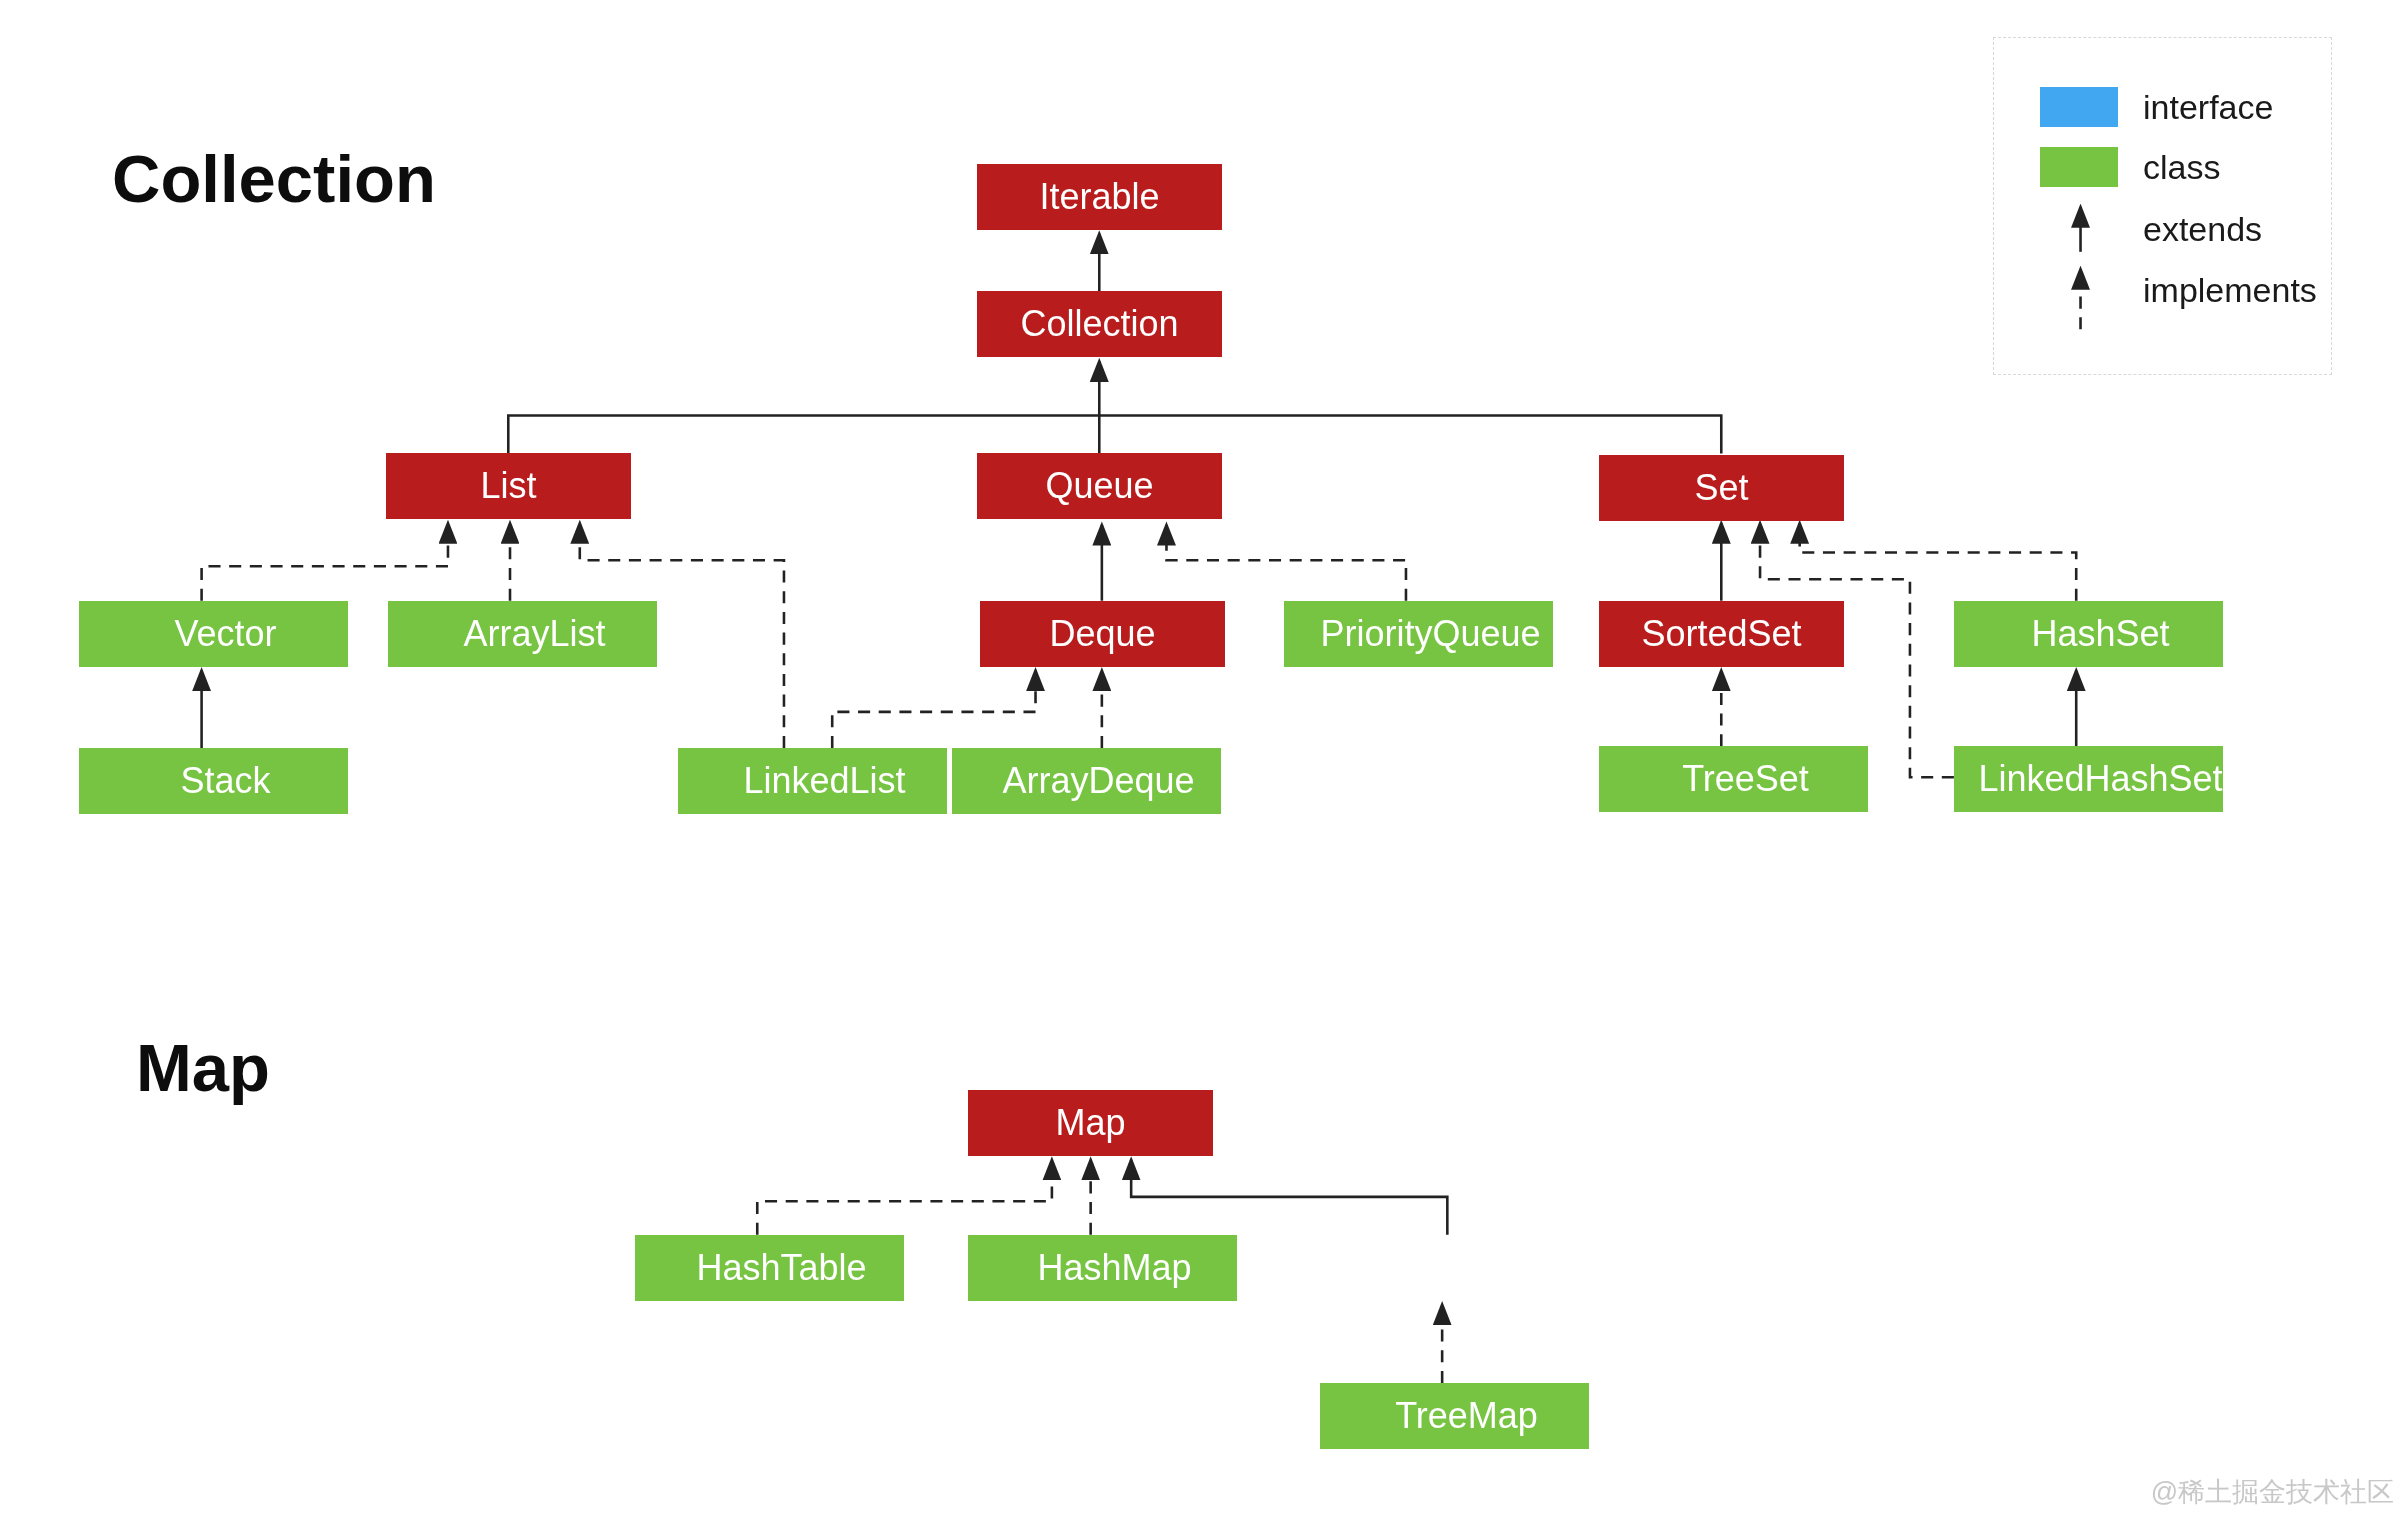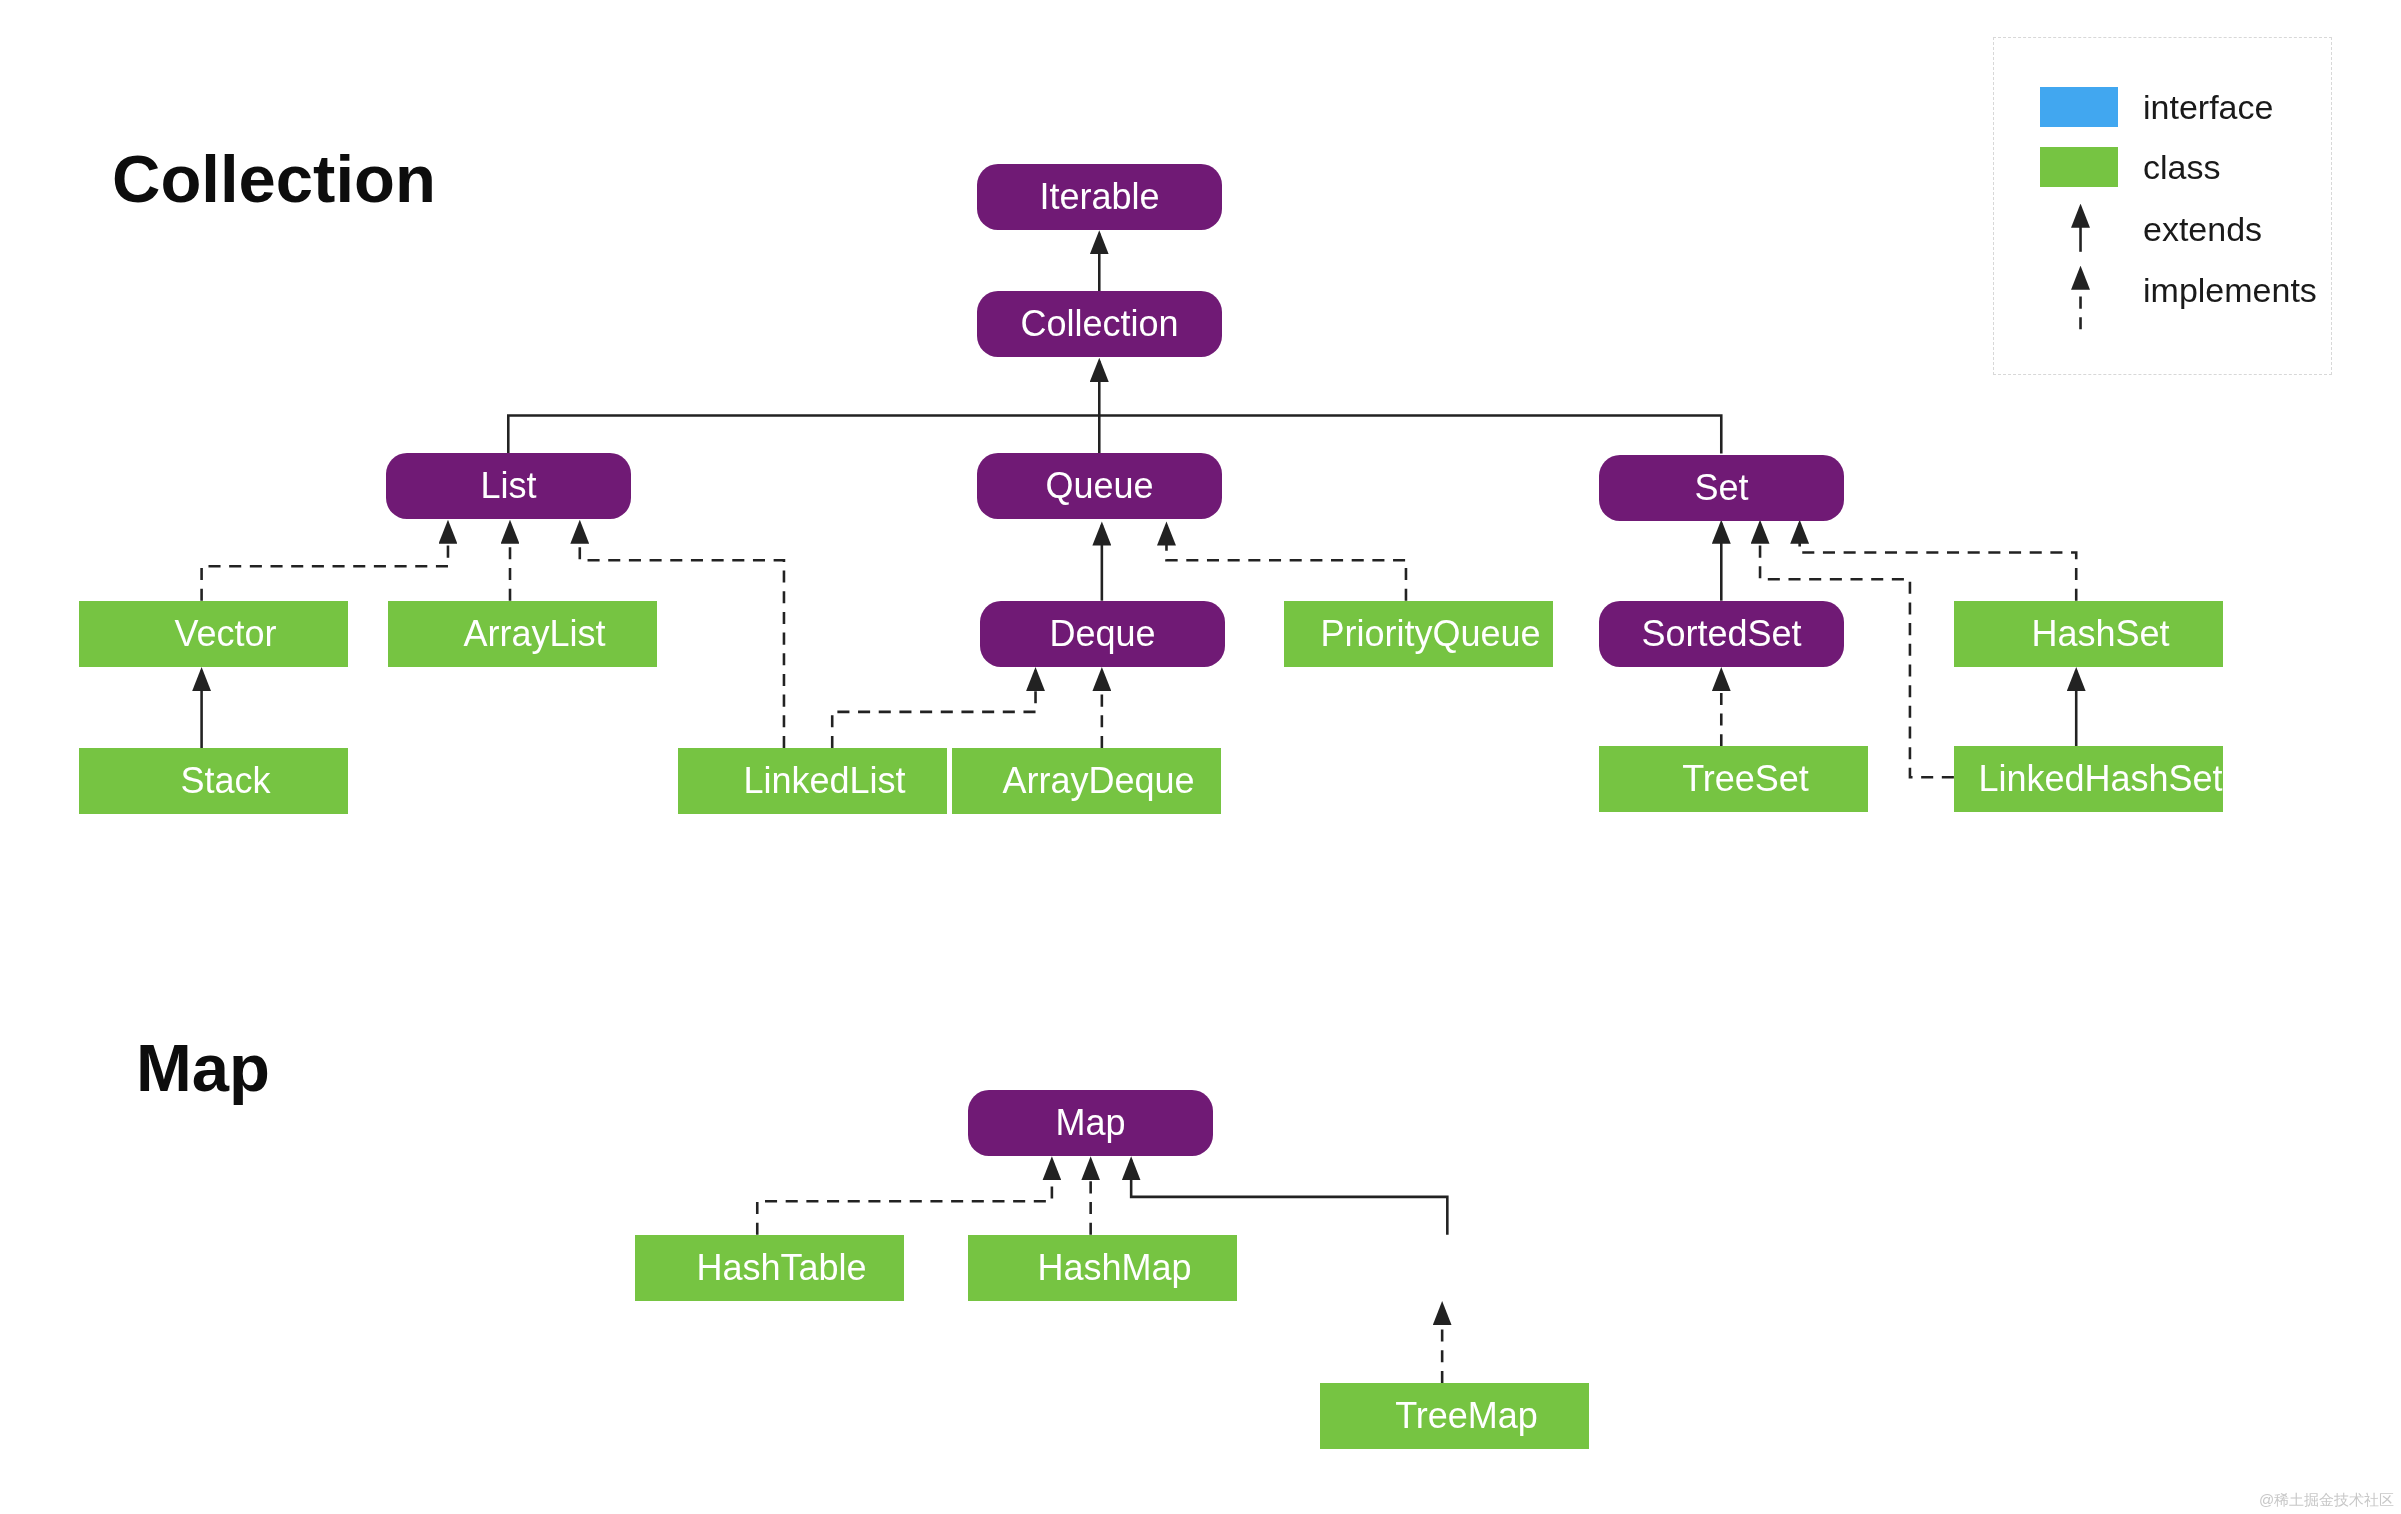--- a/index.html
+++ b/index.html
@@ -19,40 +19,40 @@
     white-space:nowrap;
   }
   .node{
     position:absolute;
     width:245px;height:66px;
     display:flex;align-items:center;justify-content:center;
     color:#ffffff;
     font-size:36px;
     white-space:nowrap;
   }
-  .t-interface{background:#701a75;border-radius:21px;}
+  .t-interface{background:#b91c1c;}
   .t-class{background:#76c442;padding-left:24px;}
   .edges{position:absolute;left:0;top:0;}
   .legend{
     position:absolute;
     left:1993px;top:37px;width:339px;height:338px;
     border:1.7px dashed #d8d8d8;
     box-sizing:border-box;
   }
   .legend .swatch{
     position:absolute;left:46px;width:78px;height:40px;
   }
   .legend .lg-label{
     position:absolute;left:149px;height:40px;
     display:flex;align-items:center;
     font-size:34px;color:#1a1a1a;white-space:nowrap;
   }
   .watermark{
     position:absolute;right:6.9px;bottom:5.2px;
-    font-size:15px;color:#c8c8c8;white-space:nowrap;
+    font-size:27px;color:#c8c8c8;white-space:nowrap;
   }
 </style>
 </head>
 <body>
 
 <div class="canvas">
 
   <div class="section-title" style="left:112px;top:140px">Collection</div>
   <div class="section-title" style="left:136px;top:1029px">Map</div>
 

